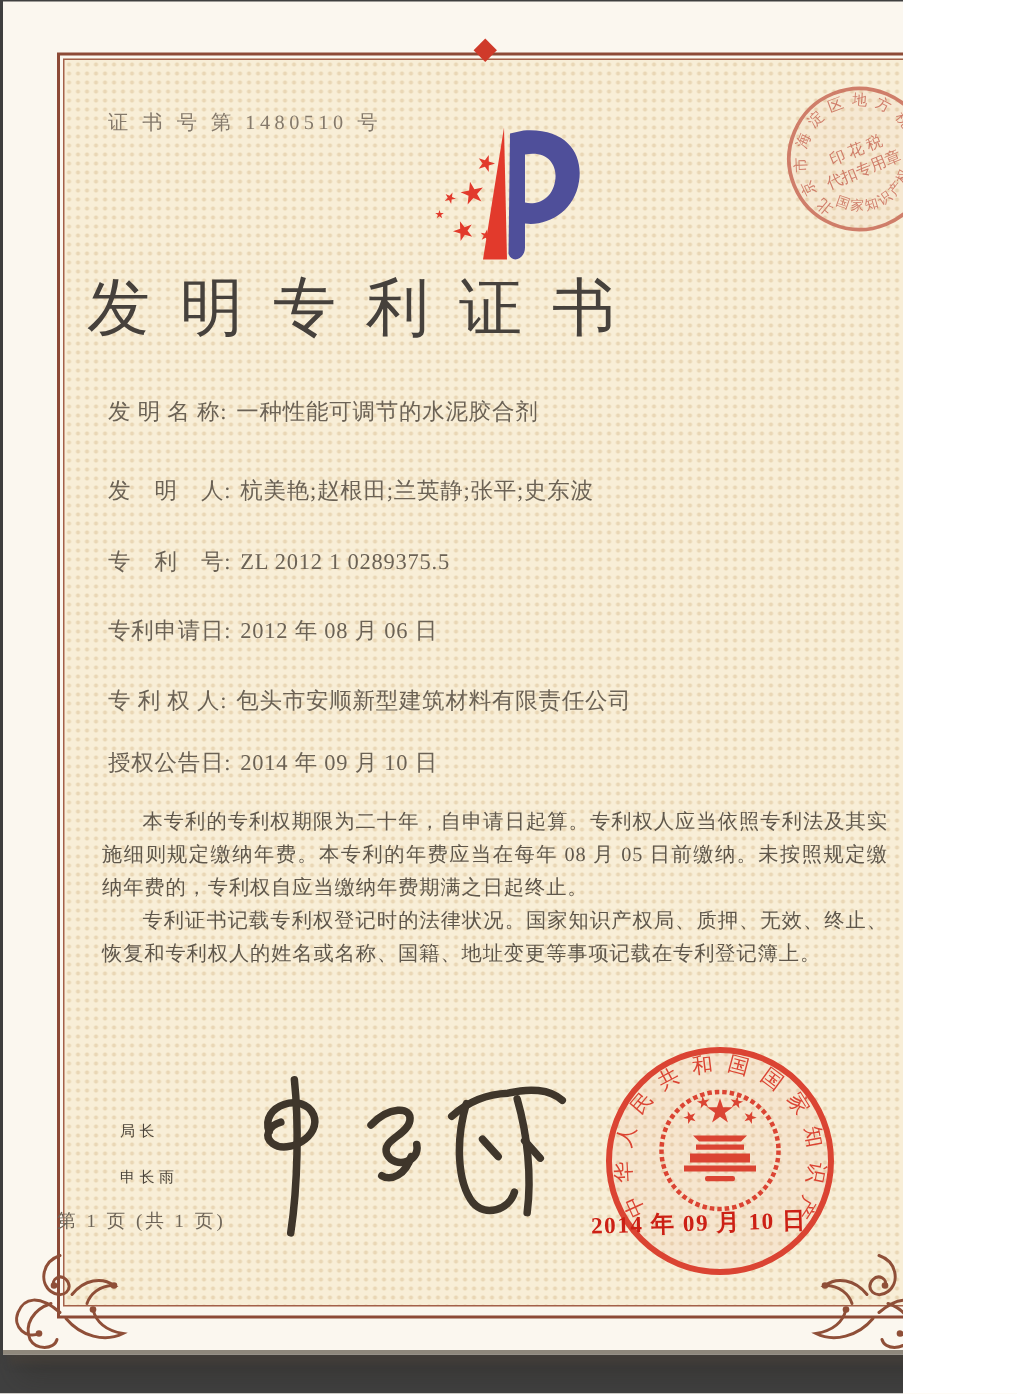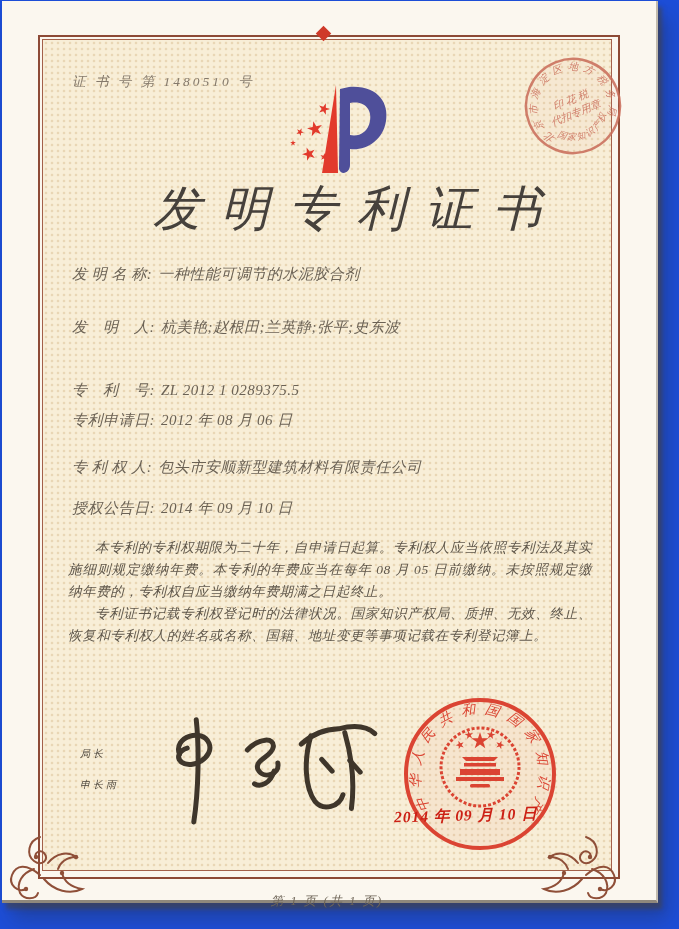--- a/index.html
+++ b/index.html
@@ -1,44 +1,44 @@
 <!DOCTYPE html>
 <html><head>
 <meta charset="utf-8">
 <style>
   html,body{margin:0;padding:0;background:#fff;}
-  .canvas{position:relative;width:679px;height:929px;background:#1d4ed8;overflow:hidden;
-          font-family:"Liberation Serif","DejaVu Serif",serif;font-style:italic;}
+  .canvas{position:relative;width:602px;height:929px;background:#404040;overflow:hidden;
+          font-family:"Liberation Serif","DejaVu Serif",serif;}
   .paper{position:absolute;left:2px;top:1px;width:654px;height:899px;background:#fbf7ef;
          box-shadow:4px 6px 4px 0 rgba(72,66,58,.55), 10px 16px 18px rgba(40,36,30,.28);
          border-right:2px solid #c2bbae;border-bottom:3px solid #8f887c;}
   .frame{position:absolute;left:36px;top:34px;width:578px;height:840px;border:2px solid #8d4a36;z-index:1;}
   .frame-inner{position:absolute;left:40px;top:38px;width:568px;height:830px;border:1px solid #a3604a;
          background-color:#f8eed7;
          background-image:radial-gradient(circle, rgba(199,160,102,.30) 1px, transparent 1.7px);
          background-size:6px 6px;z-index:0;}
   .diamond{position:absolute;left:316px;top:27px;width:11px;height:11px;background:#cf3a2a;
          transform:rotate(45deg);z-index:3;}
   .cert-number{position:absolute;left:70px;top:72px;font-size:13.5px;letter-spacing:3px;
          color:#84796b;z-index:3;}
   .logo{position:absolute;left:258px;top:82px;z-index:3;}
-  .title{position:absolute;left:36px;top:176px;width:578px;text-align:center;font-size:48px;
-         letter-spacing:20px;text-indent:20px;color:#46413c;z-index:3;margin-left:20px;}
+  .title{position:absolute;left:36px;top:176px;width:578px;text-align:left;font-size:42px;
+         letter-spacing:20px;text-indent:20px;color:#46413c;z-index:3;}
   .row{position:absolute;left:70px;width:500px;font-size:15px;color:#6b6255;letter-spacing:.5px;z-index:3;}
   .row .lbl{margin-right:6px;}
   .paras{position:absolute;left:66px;top:536px;width:524px;z-index:3;}
   .paras p{margin:0;font-size:13.5px;line-height:22px;color:#5f574b;text-indent:2em;
          text-align:justify;letter-spacing:.6px;}
   .signer{position:absolute;left:78px;font-size:10px;letter-spacing:3px;color:#4c453b;z-index:3;}
   .signature{position:absolute;left:150px;top:710px;z-index:4;transform:rotate(-2deg);}
   .seal{position:absolute;left:388px;top:688px;z-index:5;opacity:.93;}
   .seal-date{position:absolute;left:392px;top:804px;width:180px;font-size:15.5px;font-weight:bold;
          color:#cc2015;letter-spacing:1px;z-index:6;transform:rotate(-1.5deg);white-space:nowrap;}
   .tax-stamp{position:absolute;left:516px;top:50px;z-index:5;opacity:.85;}
-  .footer{position:absolute;left:36px;top:892px;width:578px;text-align:center;font-size:12.5px;
+  .footer{position:absolute;left:36px;top:805px;width:578px;font-size:12.5px;
          color:#6e6558;letter-spacing:2px;z-index:3;}
   .flourish{position:absolute;z-index:4;}
   .fl-left{left:-4px;top:798px;}
   .fl-right{left:522px;top:798px;transform:scaleX(-1);}
 </style>
 </head>
 <body>
 
 <div class="canvas">
   <div class="paper">
@@ -67,21 +67,21 @@
     </svg>
 
     <div class="title">发明专利证书</div>
 
     <div class="row" style="top:264px">
       <span class="lbl">发 明 名 称:</span><span>一种性能可调节的水泥胶合剂</span>
     </div>
     <div class="row" style="top:317px">
       <span class="lbl">发　明　人:</span><span>杭美艳;赵根田;兰英静;张平;史东波</span>
     </div>
-    <div class="row" style="top:380px">
+    <div class="row" style="top:364px">
       <span class="lbl">专　利　号:</span><span>ZL 2012 1 0289375.5</span>
     </div>
     <div class="row" style="top:410px">
       <span class="lbl">专利申请日:</span><span>2012 年 08 月 06 日</span>
     </div>
     <div class="row" style="top:457px">
       <span class="lbl">专 利 权 人:</span><span>包头市安顺新型建筑材料有限责任公司</span>
     </div>
     <div class="row" style="top:498px">
       <span class="lbl">授权公告日:</span><span>2014 年 09 月 10 日</span>

